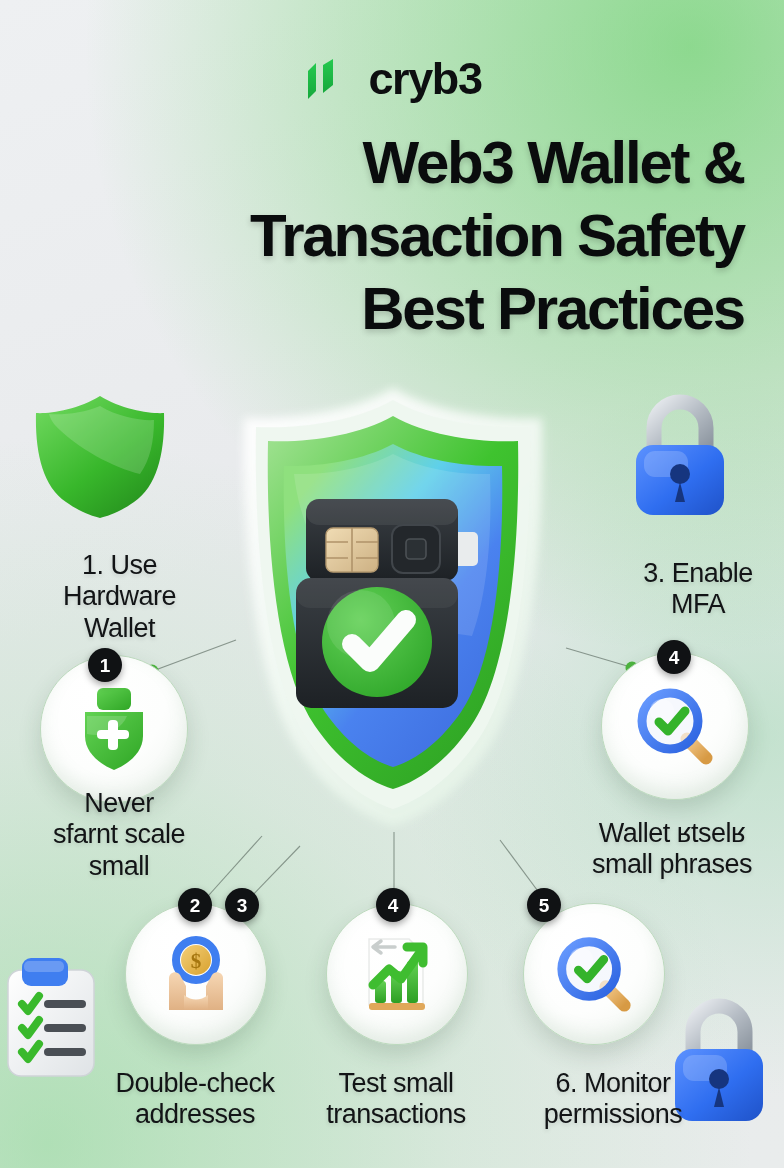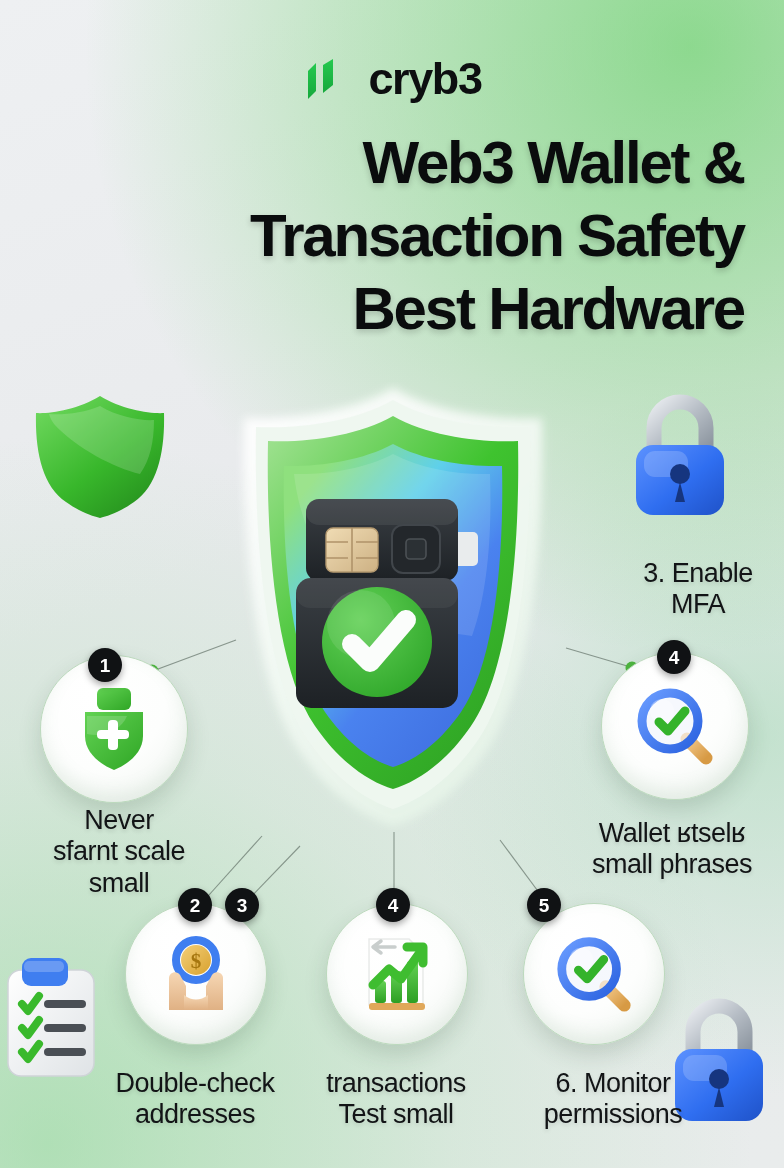--- a/index.html
+++ b/index.html
@@ -97,21 +97,21 @@
       </defs>
       <path d="M6 14 L14 6 L14 34 L6 42 Z" fill="url(#lg1)"></path>
       <path d="M21 8 L31 2 L31 28 L21 36 Z" fill="url(#lg1)"></path>
     </svg>
     <div id="brand-name">cryb3</div>
   </div>
 
   <div id="title">
     <span class="tl">Web3 Wallet &amp;</span>
     <span class="tl">Transaction Safety</span>
-    <span class="tl">Best Hardware</span>
+    <span class="tl">Best Practices</span>
   </div>
 
   <div id="hero">
     <svg class="shield" viewBox="0 0 330 448">
       <defs>
         <linearGradient id="halo" x1="0.2" y1="0" x2="0.8" y2="1">
           <stop offset="0" stop-color="#ffffff"></stop>
             <stop offset="1" stop-color="#e4f3e6"></stop>
         </linearGradient>
         <linearGradient id="ring" x1="0.1" y1="0" x2="0.9" y2="1">
@@ -228,39 +228,44 @@
   </svg>
 
   <svg class="deco" style="left:660px;top:994px;width:118px;height:130px" viewBox="0 0 118 130">
     <path d="M33 58 V38 a26 26 0 0 1 52 0 V58" fill="none" stroke="url(#shk)" stroke-width="15" stroke-linecap="round"></path>
     <rect x="15" y="55" width="88" height="72" rx="17" fill="url(#pbody)"></rect>
     <rect x="23" y="61" width="44" height="26" rx="11" fill="#ffffff" opacity="0.18"></rect>
     <circle cx="59" cy="85" r="10" fill="#16357f"></circle>
     <path d="M59 93 l-5 20 h10 Z" fill="#16357f"></path>
   </svg>
 
+  <div class="cap" style="left:32px;top:550px;width:175px">
+    <div>1. Use</div>
+    <div>Hardware</div>
+    <div>Wallet</div>
+  </div>
   <div class="node" style="left:40px;top:655px;width:146px;height:146px">
     <svg width="78" height="86" viewBox="0 0 78 86">
       <defs>
         <linearGradient id="n1" x1="0" y1="0" x2="1" y2="1">
           <stop offset="0" stop-color="#62d253"></stop>
             <stop offset="1" stop-color="#2fa625"></stop>
         </linearGradient>
       </defs>
       <rect x="22" y="2" width="34" height="22" rx="6" fill="url(#n1)"></rect>
       <path d="M10 26 h58 v24 c0 16 -14 28 -29 34 C24 78 10 66 10 50 Z" fill="url(#n1)"></path>
       <path d="M12 30 h40 c-6 14 -22 22 -40 18 Z" fill="#ffffff" opacity="0.17"></path>
       <g fill="#ffffff">
         <rect x="33" y="34" width="10" height="30" rx="4"></rect>
         <rect x="22" y="44" width="32" height="9" rx="4"></rect>
       </g>
     </svg>
   </div>
   <div class="badge" style="left:88px;top:648px">1</div>
-  <div class="cap blur" style="left:18px;top:805px;width:202px">
+  <div class="cap blur" style="left:18px;top:788px;width:202px">
     <div>Never</div>
     <div>sfarnt scale</div>
     <div>small</div>
   </div>
 
   <div class="cap" style="left:612px;top:558px;width:172px">
     <div>3. Enable</div>
     <div>MFA</div>
   </div>
   <div class="node" style="left:601px;top:652px;width:146px;height:146px">
@@ -331,22 +336,22 @@
         <rect x="36" y="38" width="11" height="32" rx="3"></rect>
         <rect x="52" y="28" width="11" height="42" rx="3"></rect>
       </g>
       <path d="M18 52 L34 36 L46 46 L66 18" fill="none" stroke="#3fbd30" stroke-width="9" stroke-linecap="round" stroke-linejoin="round"></path>
       <path d="M52 14 h16 v16" fill="none" stroke="#3fbd30" stroke-width="9" stroke-linecap="round" stroke-linejoin="round"></path>
       <rect x="14" y="70" width="56" height="7" rx="3" fill="#e0a85a"></rect>
     </svg>
   </div>
   <div class="badge" style="left:376px;top:888px">4</div>
   <div class="cap" style="left:290px;top:1068px;width:212px">
+    <div>Test small</div>
     <div>transactions</div>
-    <div>Test small</div>
   </div>
 
   <div class="node" style="left:523px;top:903px;width:140px;height:140px">
     <svg width="84" height="84" viewBox="0 0 86 86">
       <path d="M55 56 L74 75" stroke="url(#hdl)" stroke-width="13" stroke-linecap="round"></path>
       <circle cx="38" cy="38" r="28" fill="#eef3fb" opacity="0.55"></circle>
       <circle cx="38" cy="38" r="28" fill="none" stroke="url(#mg)" stroke-width="9"></circle>
       <circle cx="30" cy="28" r="12" fill="#ffffff" opacity="0.35"></circle>
       <path d="M27 39 l9 9 l17 -20" fill="none" stroke="#34b32b" stroke-width="9" stroke-linecap="round" stroke-linejoin="round"></path>
     </svg>

